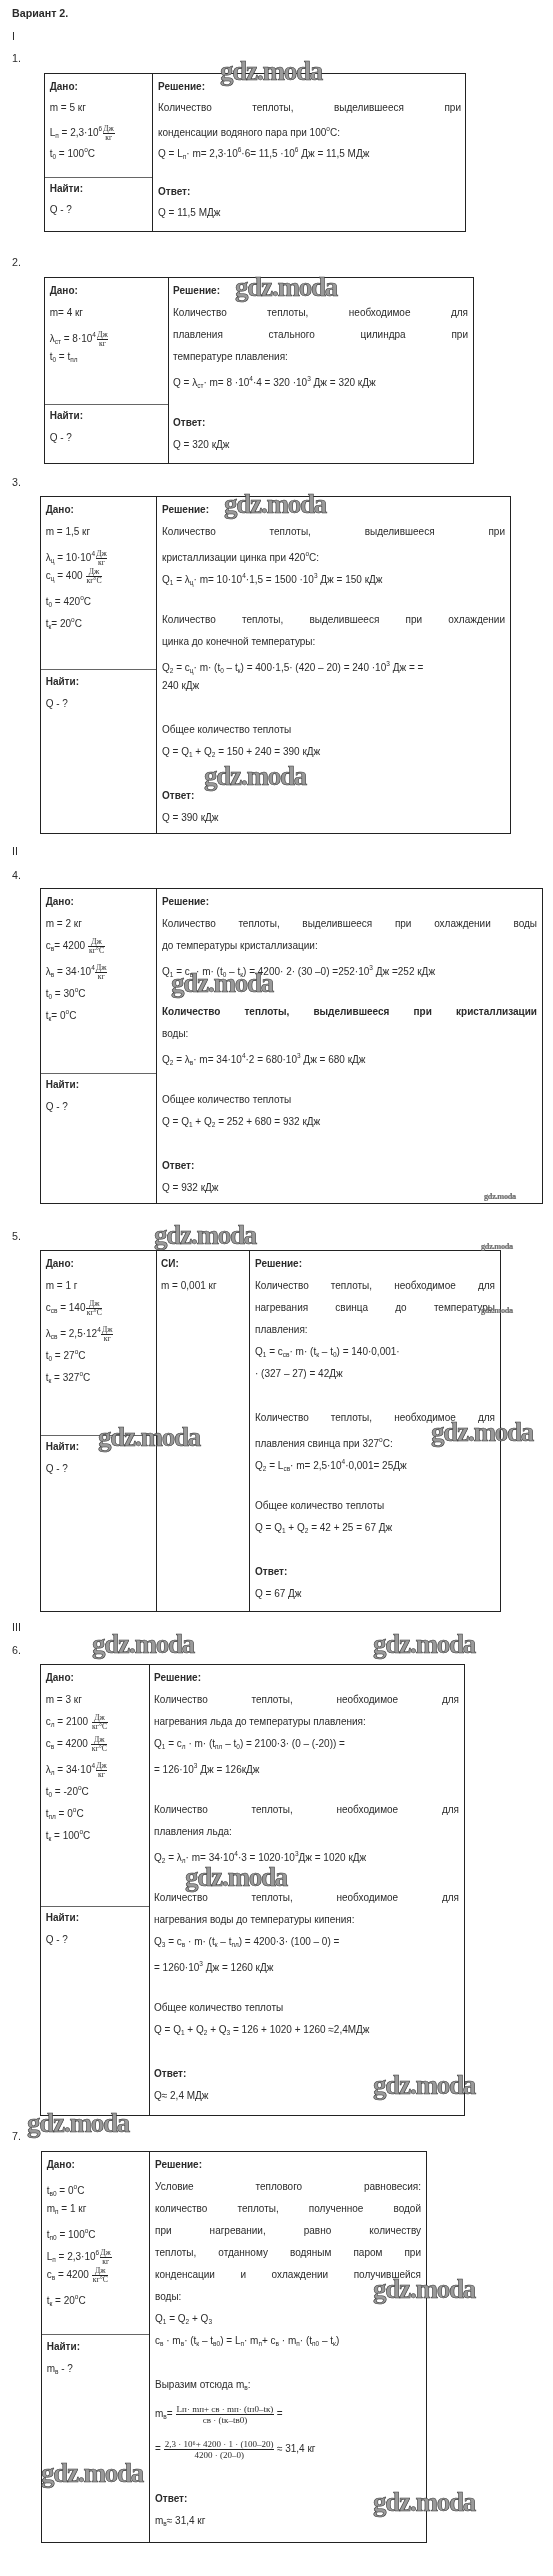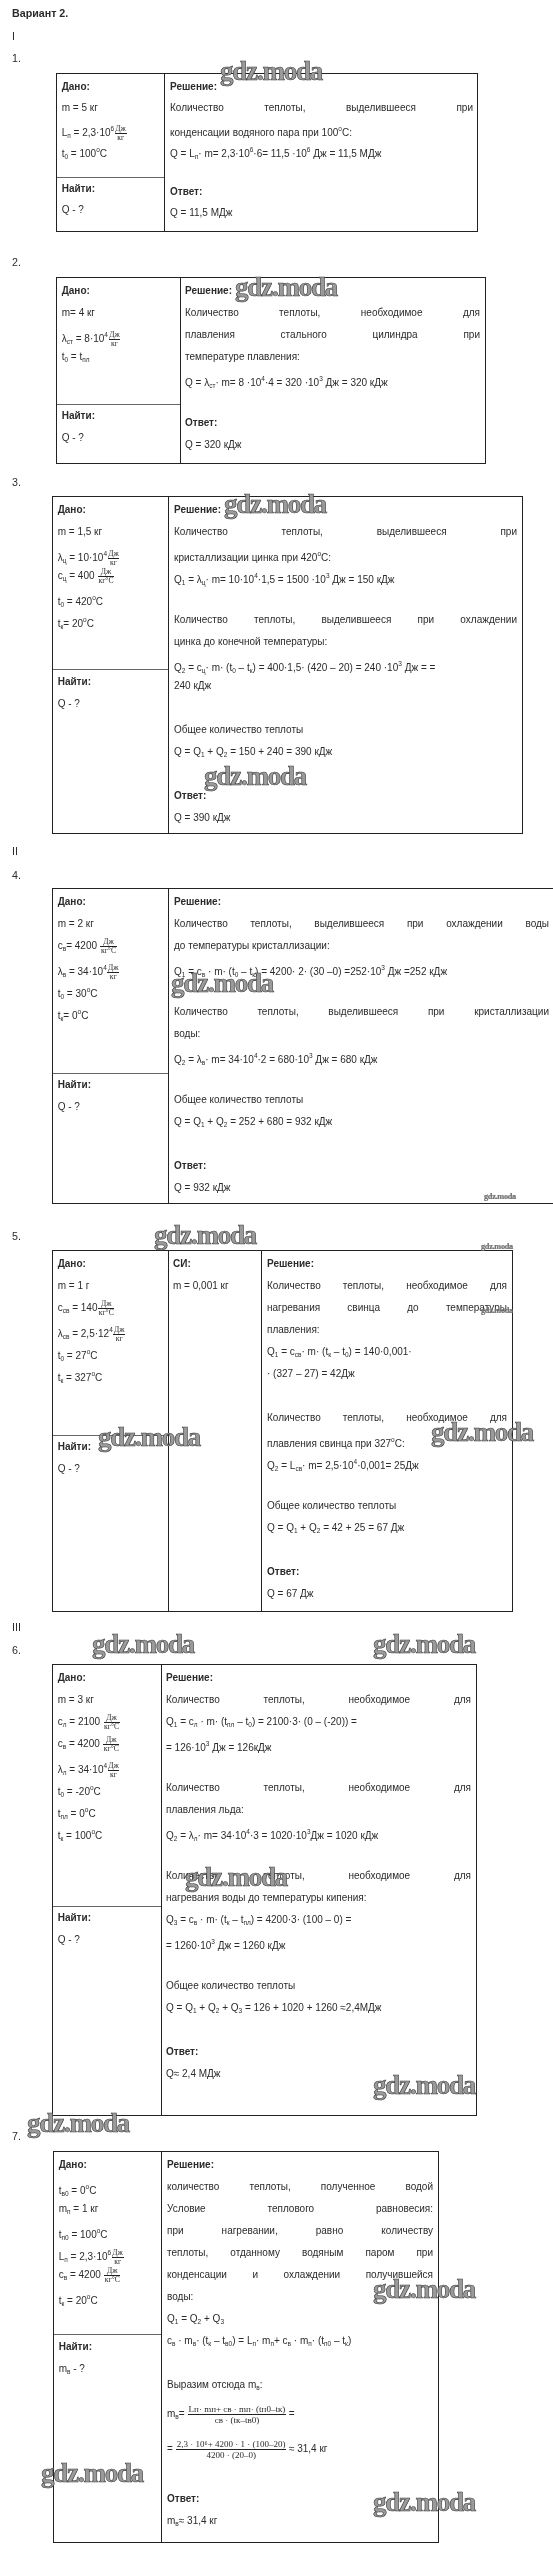--- a/index.html
+++ b/index.html
@@ -2,21 +2,21 @@
 <html style="font-size:9.5px"><head>
 <meta charset="utf-8">
 <style>
   html, body { margin: 0; padding: 0; background: #ffffff; }
   body { width: 553px; height: 2576px; position: relative; overflow: hidden;
          font-family: "Liberation Sans", sans-serif; color: #2b2b2b; }
   .abs { position: absolute; }
   .h-title { font-weight: bold; font-size: 10.7px; left: 12px; top: 7px; }
   .h-section { font-size: 10.7px; left: 12px; }
   .h-num { font-size: 10.7px; left: 12px; }
-  .tbl { position: absolute; border: 0.6px solid #222; box-sizing: border-box; background: transparent; margin-left: 12px; }
+  .tbl { position: absolute; border: 0.6px solid #222; box-sizing: border-box; background: transparent; }
   .tbl .col { position: absolute; top: 0; bottom: 0; box-sizing: border-box; }
   .tbl .col.bl { border-left: 0.6px solid #222; }
   .tbl .hline { position: absolute; left: 0; height: 0; border-top: 0.6px solid #666; }
   .cell-lines { position: absolute; left: 4.7px; right: 4.7px; }
   .line { font-size: 10px; line-height: 21px; height: 21px; white-space: nowrap; position: relative; }
   .line.justify { text-align: justify; text-align-last: justify; white-space: normal; overflow: hidden; }
   .line.bold { font-weight: bold; }
   .sub { font-size: 6.5px; vertical-align: -2.4px; }
   .sup { font-size: 6.5px; vertical-align: 4.7px; }
   .frac { display: inline-block; vertical-align: middle; text-align: center; font-family: "Liberation Serif", serif; font-size: 7.7px; line-height: 8.3px; margin-left: 0.6px; }
@@ -135,21 +135,21 @@
         <div class="line bold" style="line-height: 22px; height: 22px;">Найти:</div>
         <div class="line" style="line-height: 22px; height: 22px;"><span>Q - ?</span></div>
       </div>
       <div class="col bl" style="left: 115px; width: 0px;"></div>
       <div class="cell-lines" style="left: 121px; top: 2.4px; width: 375px;">
         <div class="line bold" style="line-height: 22px; height: 22px;">Решение:</div>
         <div class="line justify" style="line-height: 22px; height: 22px;"><span>Количество теплоты, выделившееся при охлаждении воды</span></div>
         <div class="line" style="line-height: 22px; height: 22px;"><span>до температуры кристаллизации:</span></div>
         <div class="line" style="line-height: 22px; height: 22px;"><span>Q</span><span class="sub">1</span><span> = c</span><span class="sub">в</span><span> · m· (t</span><span class="sub">0</span><span> – t</span><span class="sub">к</span><span>) = 4200· 2· (30 –0) =252·10</span><span class="sup">3</span><span> Дж =252 кДж</span></div>
         <div class="line" style="line-height: 22px; height: 22px;"></div>
-        <div class="line justify" style="line-height: 22px; height: 22px;"><span>Количество теплоты, выделившееся при кристаллизации</span></div>
+        <div class="line justify" style="line-height: 22px; height: 22px; font-weight: bold;"><span>Количество теплоты, выделившееся при кристаллизации</span></div>
         <div class="line" style="line-height: 22px; height: 22px;"><span>воды:</span></div>
         <div class="line" style="line-height: 22px; height: 22px;"><span>Q</span><span class="sub">2</span><span> = λ</span><span class="sub">в</span><span>· m= 34·10</span><span class="sup">4</span><span>·2 = 680·10</span><span class="sup">3</span><span> Дж = 680 кДж</span></div>
         <div class="line" style="line-height: 22px; height: 22px;"></div>
         <div class="line" style="line-height: 22px; height: 22px;"><span>Общее количество теплоты</span></div>
         <div class="line" style="line-height: 22px; height: 22px;"><span>Q = Q</span><span class="sub">1</span><span> + Q</span><span class="sub">2</span><span> = 252 + 680 = 932 кДж</span></div>
         <div class="line" style="line-height: 22px; height: 22px;"></div>
         <div class="line bold" style="line-height: 22px; height: 22px;">Ответ:</div>
         <div class="line" style="line-height: 22px; height: 22px;"><span>Q = 932 кДж</span></div>
       </div>
     </div>
@@ -207,20 +207,21 @@
       </div>
       <div class="hline" style="top: 241px; width: 108px;"></div>
       <div class="cell-lines" style="left: 4.7px; top: 242px;">
         <div class="line bold" style="line-height: 22px; height: 22px;">Найти:</div>
         <div class="line" style="line-height: 22px; height: 22px;"><span>Q - ?</span></div>
       </div>
       <div class="col bl" style="left: 108px; width: 0px;"></div>
       <div class="cell-lines" style="left: 113px; top: 2.4px; width: 305px;">
         <div class="line bold" style="line-height: 22px; height: 22px;">Решение:</div>
         <div class="line justify" style="line-height: 22px; height: 22px;"><span>Количество теплоты, необходимое для</span></div>
+        <div class="line" style="line-height: 22px; height: 22px;"><span>нагревания льда до температуры плавления:</span></div>
         <div class="line" style="line-height: 22px; height: 22px;"><span>Q</span><span class="sub">1</span><span> = c</span><span class="sub">л</span><span> · m· (t</span><span class="sub">пл</span><span> – t</span><span class="sub">0</span><span>) = 2100·3· (0 – (-20)) =</span></div>
         <div class="line" style="line-height: 22px; height: 22px;"><span>= 126·10</span><span class="sup">3</span><span> Дж = 126кДж</span></div>
         <div class="line" style="line-height: 22px; height: 22px;"></div>
         <div class="line justify" style="line-height: 22px; height: 22px;"><span>Количество теплоты, необходимое для</span></div>
         <div class="line" style="line-height: 22px; height: 22px;"><span>плавления льда:</span></div>
         <div class="line" style="line-height: 22px; height: 22px;"><span>Q</span><span class="sub">2</span><span> = λ</span><span class="sub">л</span><span>· m= 34·10</span><span class="sup">4</span><span>·3 = 1020·10</span><span class="sup">3</span><span>Дж = 1020 кДж</span></div>
         <div class="line" style="line-height: 22px; height: 22px;"></div>
         <div class="line justify" style="line-height: 22px; height: 22px;"><span>Количество теплоты, необходимое для</span></div>
         <div class="line" style="line-height: 22px; height: 22px;"><span>нагревания воды до температуры кипения:</span></div>
         <div class="line" style="line-height: 22px; height: 22px;"><span>Q</span><span class="sub">3</span><span> = c</span><span class="sub">в</span><span> · m· (t</span><span class="sub">к</span><span> – t</span><span class="sub">пл</span><span>) = 4200·3· (100 – 0) =</span></div>
@@ -245,22 +246,22 @@
         <div class="line" style="line-height: 22px; height: 22px;"><span>t</span><span class="sub">к</span><span> = 20</span><span class="sup">o</span><span>C</span></div>
       </div>
       <div class="hline" style="top: 182px; width: 107px;"></div>
       <div class="cell-lines" style="left: 4.7px; top: 184px;">
         <div class="line bold" style="line-height: 22px; height: 22px;">Найти:</div>
         <div class="line" style="line-height: 22px; height: 22px;"><span>m</span><span class="sub">в</span><span> - ?</span></div>
       </div>
       <div class="col bl" style="left: 107px; width: 0px;"></div>
       <div class="cell-lines" style="left: 113px; top: 2.4px; width: 266px;">
         <div class="line bold" style="line-height: 22px; height: 22px;">Решение:</div>
+        <div class="line justify" style="line-height: 22px; height: 22px;"><span>Условие теплового равновесия:</span></div>
         <div class="line justify" style="line-height: 22px; height: 22px;"><span>количество теплоты, полученное водой</span></div>
-        <div class="line justify" style="line-height: 22px; height: 22px;"><span>Условие теплового равновесия:</span></div>
         <div class="line justify" style="line-height: 22px; height: 22px;"><span>при нагревании, равно количеству</span></div>
         <div class="line justify" style="line-height: 22px; height: 22px;"><span>теплоты, отданному водяным паром при</span></div>
         <div class="line justify" style="line-height: 22px; height: 22px;"><span>конденсации и охлаждении получившейся</span></div>
         <div class="line" style="line-height: 22px; height: 22px;"><span>воды:</span></div>
         <div class="line" style="line-height: 22px; height: 22px;"><span>Q</span><span class="sub">1</span><span> = Q</span><span class="sub">2</span><span> + Q</span><span class="sub">3</span></div>
         <div class="line" style="line-height: 22px; height: 22px;"><span>c</span><span class="sub">в</span><span> · m</span><span class="sub">в</span><span>· (t</span><span class="sub">к</span><span> – t</span><span class="sub">в0</span><span>) = L</span><span class="sub">п</span><span>· m</span><span class="sub">п</span><span>+ c</span><span class="sub">в</span><span> · m</span><span class="sub">п</span><span>· (t</span><span class="sub">п0</span><span> – t</span><span class="sub">к</span><span>)</span></div>
         <div class="line" style="line-height: 22px; height: 22px;"></div>
         <div class="line" style="line-height: 22px; height: 22px;"><span>Выразим отсюда m</span><span class="sub">в</span><span>:</span></div>
         <div class="line" style="line-height: 35px; height: 35px;"><span>m</span><span class="sub">в</span><span>= </span><span class="frac big"><span class="num">Lп· mп+ cв · mп· (tп0–tк)</span><span class="den">cв · (tк–tв0)</span></span><span> =</span></div>
         <div class="line" style="line-height: 35px; height: 35px;"><span>= </span><span class="frac big"><span class="num">2,3 · 10⁶+ 4200 · 1 · (100–20)</span><span class="den">4200 · (20–0)</span></span><span> ≈ 31,4 кг</span></div>

